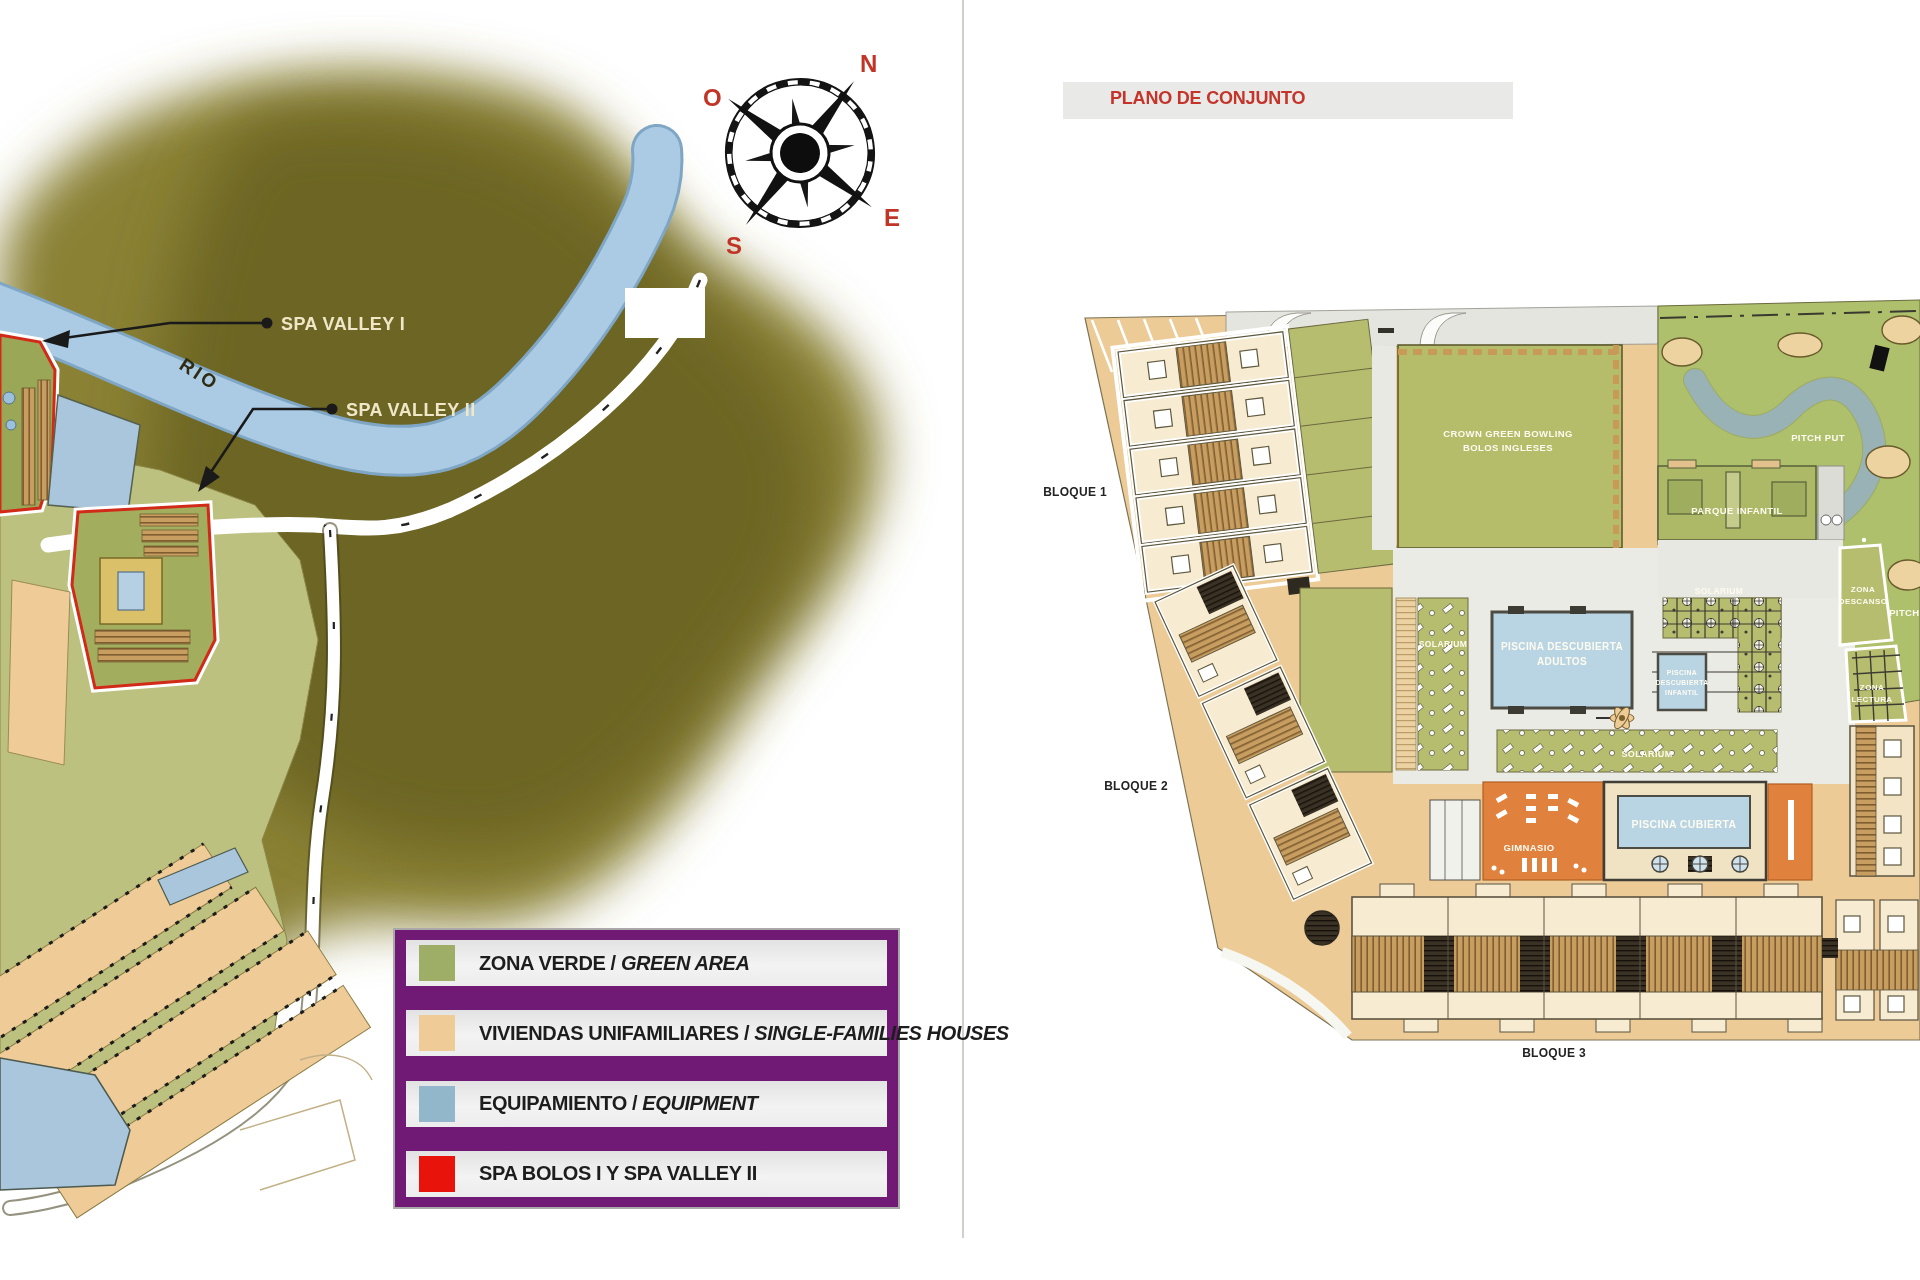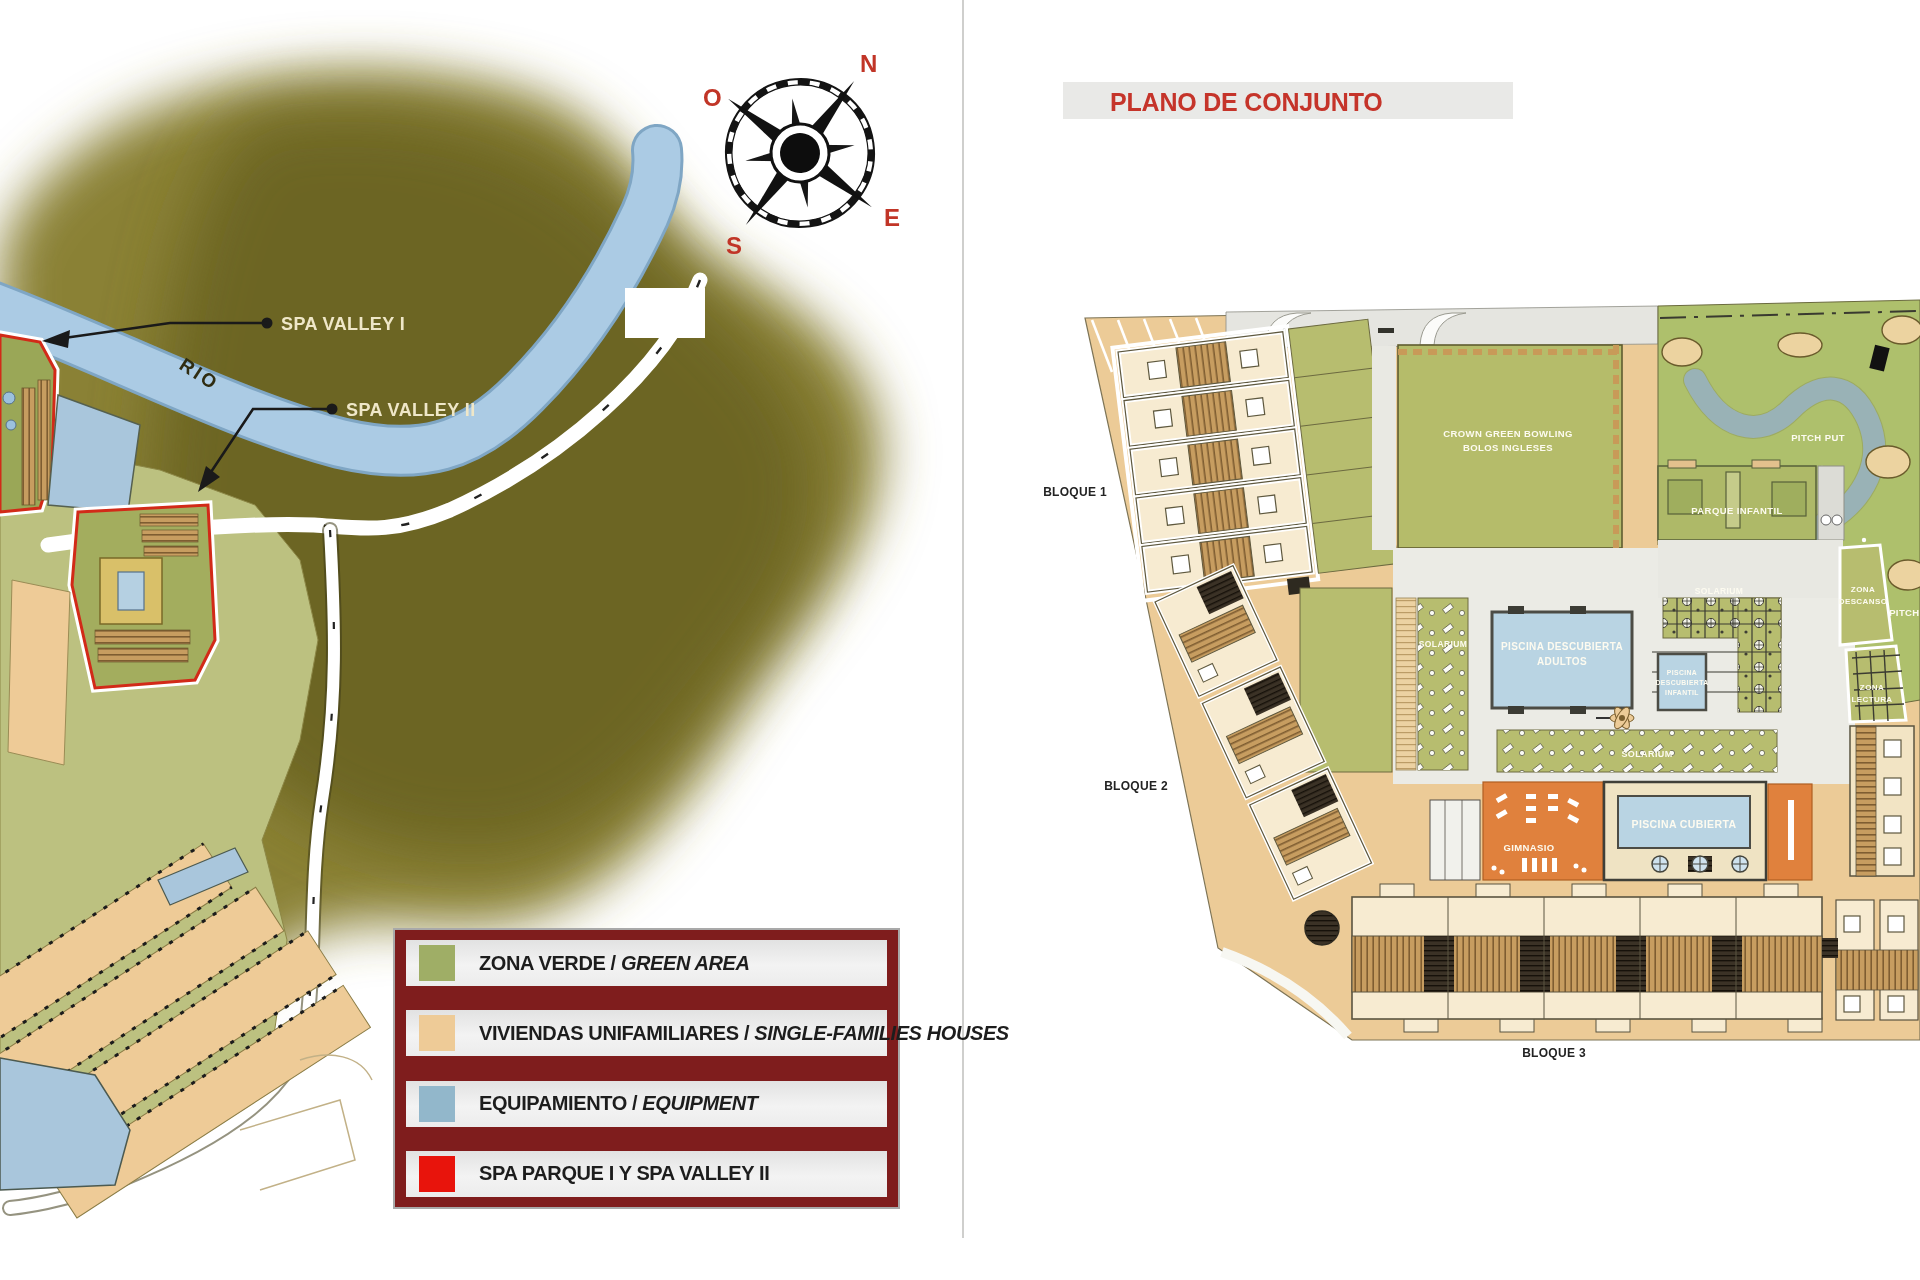--- a/index.html
+++ b/index.html
@@ -2,24 +2,24 @@
 <html><head>
 <meta charset="utf-8">
 <style>
   html,body{margin:0;padding:0;background:#888;}
   .page{position:relative;width:1920px;height:1280px;background:#ffffff;overflow:hidden;
         font-family:"Liberation Sans",sans-serif;}
   .page svg{position:absolute;left:0;top:0;}
   .divider{position:absolute;left:962px;top:0;width:2px;height:1238px;background:#cfcfcd;}
   
   .titlebar{position:absolute;left:1063px;top:82px;width:450px;height:37px;background:#e9e9e7;}
-  .titlebar span{position:absolute;left:47px;top:6px;font-weight:bold;font-size:25px;
+  .titlebar span{position:absolute;left:47px;top:6px;font-weight:bold;font-size:18px;
         letter-spacing:-0.2px;color:#c5342a;white-space:pre;}
   
-  .legend{position:absolute;left:393px;top:928px;width:507px;height:281px;background:#7f1d1d;
+  .legend{position:absolute;left:393px;top:928px;width:507px;height:281px;background:#701a75;
         border:2px solid #a9a9a9;box-sizing:border-box;padding:10px 11px;
         display:flex;flex-direction:column;justify-content:space-between;}
   .legend-row{height:46px;background:linear-gradient(180deg,#e2e2e2 0%,#f3f3f3 55%,#ececec 100%);
         display:flex;align-items:center;padding-left:13px;}
   .swatch{width:36px;height:36px;flex:0 0 36px;margin-right:24px;}
   .sw0{background:#9fae66}.sw1{background:#92b7cb}.sw2{background:#eecb97}
   .sw3{background:#e8140c}.sw4{background:#a8a455}
   .legend-text{font-size:20px;font-weight:bold;color:#1d1d1d;letter-spacing:-0.4px;white-space:pre;}
   .legend-text .en{font-style:italic;}
   
@@ -495,17 +495,17 @@
   <div class="legend-row">
     <div class="swatch sw2"></div>
     <div class="legend-text"><span>VIVIENDAS UNIFAMILIARES</span><span> / </span><span class="en">SINGLE-FAMILIES HOUSES</span></div>
   </div>
   <div class="legend-row">
     <div class="swatch sw1"></div>
     <div class="legend-text"><span>EQUIPAMIENTO</span><span> / </span><span class="en">EQUIPMENT</span></div>
   </div>
   <div class="legend-row">
     <div class="swatch sw3"></div>
-    <div class="legend-text"><span>SPA PARQUE I Y SPA VALLEY II</span><span></span><span class="en"></span></div>
+    <div class="legend-text"><span>SPA BOLOS I Y SPA VALLEY II</span><span></span><span class="en"></span></div>
   </div>
 </div>
 
 </div>
 
 </body></html>

